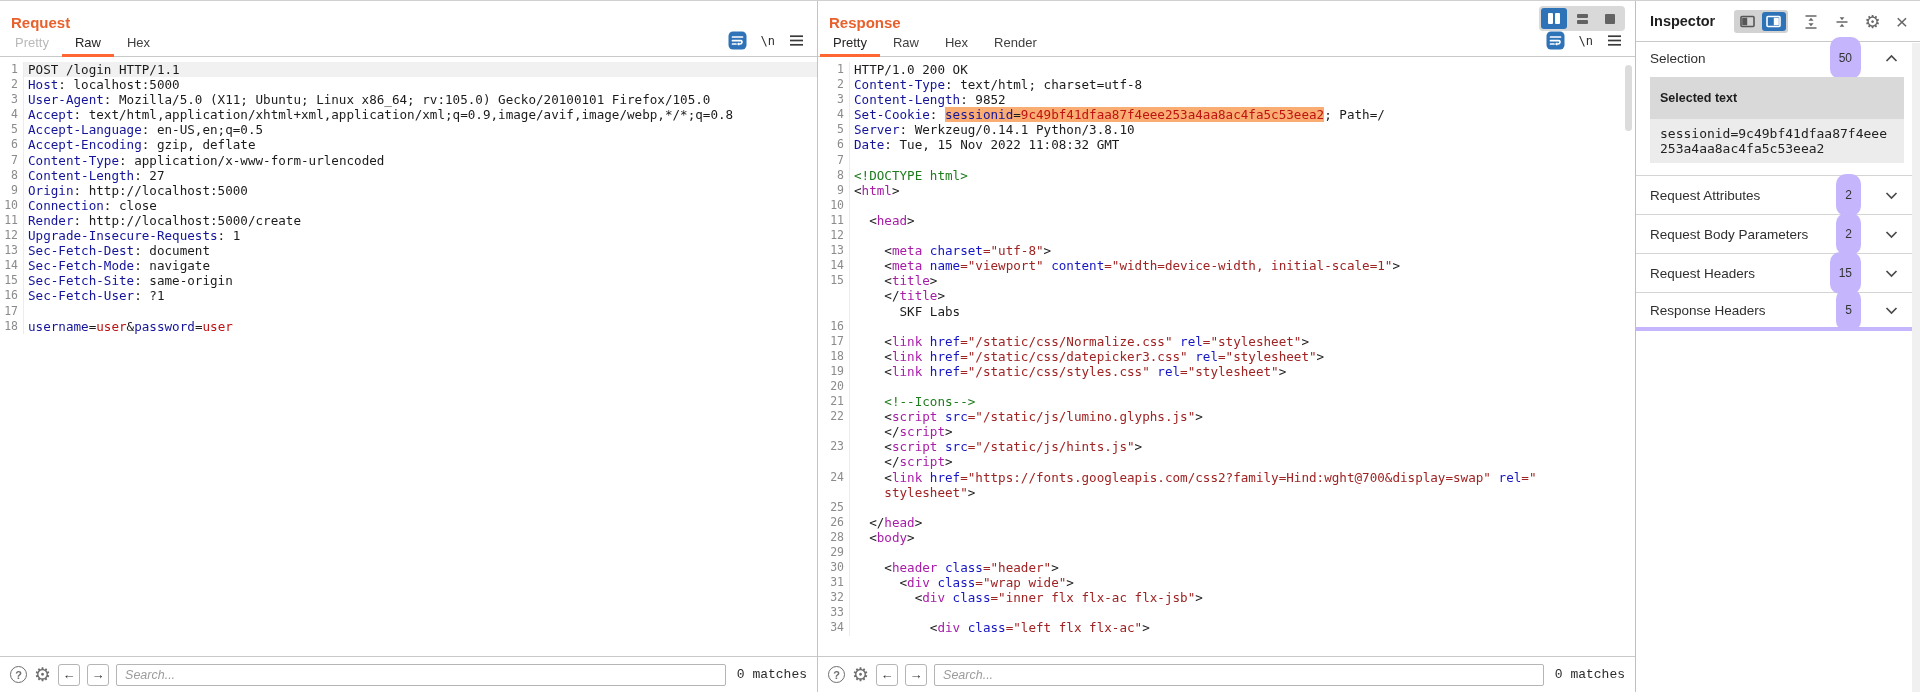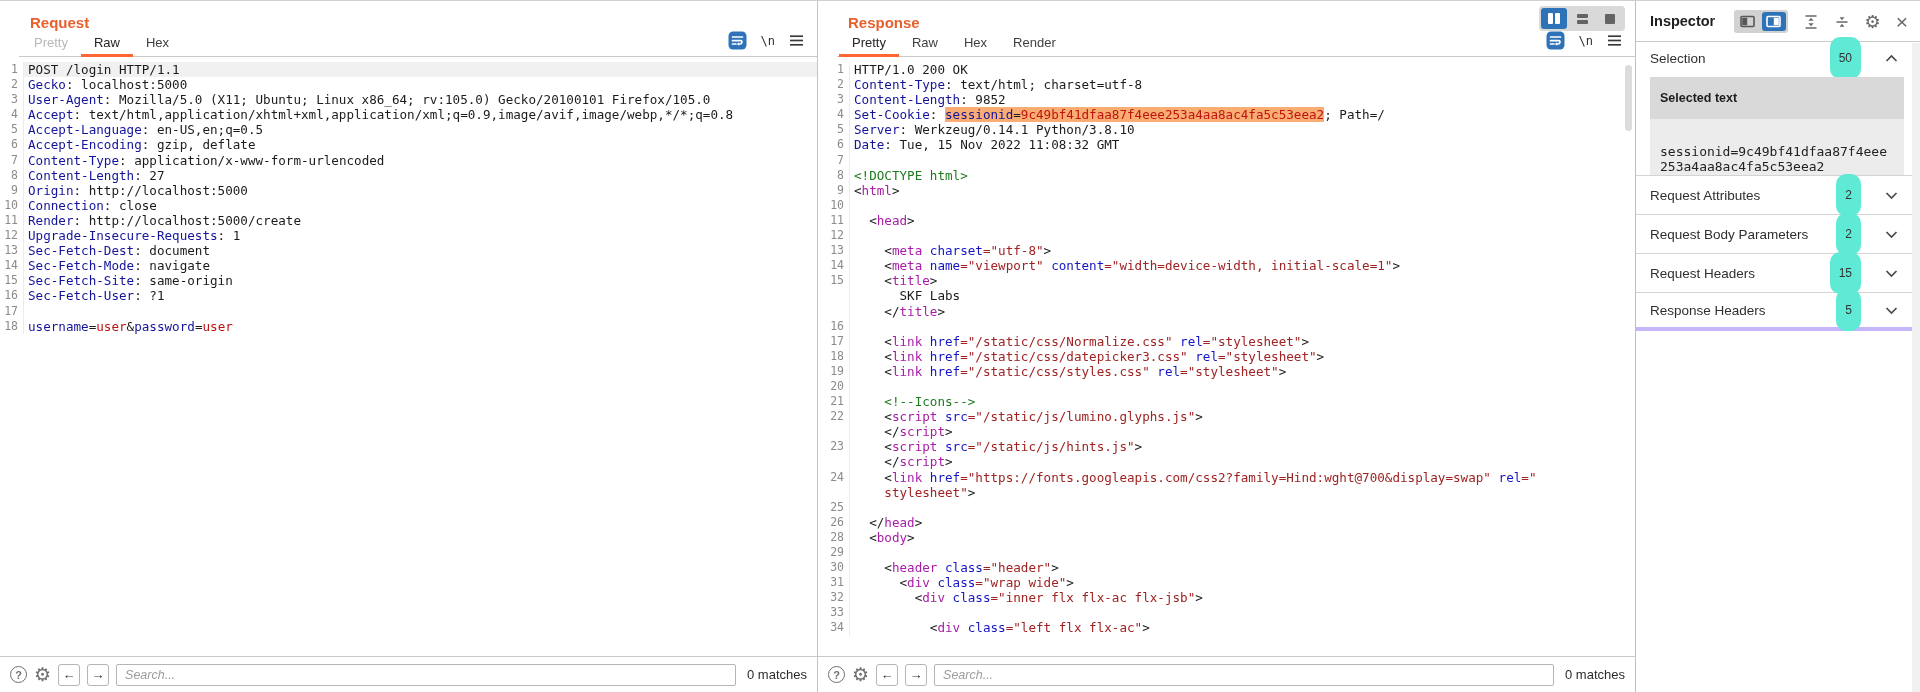--- a/index.html
+++ b/index.html
@@ -5,21 +5,21 @@
   * { box-sizing: border-box; }
   html,body { margin:0; padding:0; background:#fff; }
   body { width:1920px; height:692px; font-family:"Liberation Sans", sans-serif; }
   .app { position:relative; width:1920px; height:692px; background:#fff; border-top:1px solid #d0d0d0; overflow:hidden; }
 
   .panel { position:absolute; top:0; bottom:0; background:#fff; }
   #request-panel  { left:0;     width:818px; border-right:1px solid #c4c4c4; }
   #response-panel { left:818px; width:818px; border-right:1px solid #bfbfbf; }
   #inspector      { left:1636px; width:284px; }
 
-  .panel-header { position:absolute; top:0; left:0; right:0; height:56px; border-bottom:1px solid #c9c9c9; background:#fff;margin-left:19px; }
+  .panel-header { position:absolute; top:0; left:0; right:0; height:56px; border-bottom:1px solid #c9c9c9; background:#fff; }
   .panel-title  { position:absolute; top:13px; left:11px; font-size:15px; font-weight:bold; color:#e8612c; }
   .tabs { position:absolute; bottom:-1px; left:2px; display:flex; }
   .tab  { padding:3px 13px 4px; font-size:13px; color:#3f3f3f; border-bottom:3px solid transparent; }
   .tab.selected { color:#242424; border-bottom-color:#ff6633; }
   .tab.disabled { color:#b9b9b9; }
   .editor-icons { position:absolute; right:13px; bottom:6px; display:flex; align-items:center; gap:14px; }
   .nl-label { font-family:"DejaVu Sans Mono", monospace; font-size:12px; color:#2e2e2e; }
 
   .code { position:absolute; top:57px; bottom:36px; left:0; right:0; overflow:hidden; padding-top:4px; background:#fff; }
   .crow { display:flex; height:15.1px; line-height:15.2px; font-family:"DejaVu Sans Mono", monospace; font-size:12.6px; white-space:pre; }
@@ -43,21 +43,21 @@
   .footer { position:absolute; left:0; right:0; bottom:0; height:36px; border-top:1px solid #c9c9c9; background:#fff;
             display:flex; align-items:center; padding:0 10px; gap:7px; }
   .help-icon { width:17px; height:17px; border-radius:50%; border:1.5px solid #6e6e6e; color:#6e6e6e;
                display:flex; align-items:center; justify-content:center; font-size:11px; font-weight:bold; flex:0 0 auto; }
   .gear-glyph { font-size:19px; color:#6e6e6e; line-height:1; flex:0 0 auto; }
   .nav-btn { width:22px; height:22px; border:1px solid #b5b5b5; border-radius:3px; background:#fff; color:#333;
              display:flex; align-items:center; justify-content:center; font-size:13px; flex:0 0 auto; }
   .search-input { flex:1 1 auto; height:22px; border:1px solid #b5b5b5; border-radius:2px; padding:0 8px;
                   font-size:12.5px; font-family:"Liberation Sans", sans-serif; color:#333; min-width:50px; }
   .search-input::placeholder { color:#9c9c9c; font-style:italic; }
-  .matches { font-size:13px; color:#2c2c2c; white-space:nowrap; margin-left:4px; }
+  .matches { font-size:13px; color:#2c2c2c; white-space:nowrap; margin-left:4px;font-family:Liberation Mono, monospace; }
 
   .layout-toggle { position:absolute; top:5px; right:10px; display:flex; background:#d9d9d9; border-radius:4px; padding:2px; gap:2px; }
   .layout-btn { width:26px; height:21px; border-radius:3px; display:flex; align-items:center; justify-content:center; gap:2px; }
   .layout-btn.selected { background:#2e72b8; }
   .col-bar { width:5px; height:11px; background:#fff; border-radius:1px; }
   .row-bars { display:flex; flex-direction:column; gap:2px; }
   .row-bar { width:11px; height:4px; background:#636363; border-radius:1px; }
   .sq-bar  { width:10px; height:10px; background:#636363; border-radius:1px; }
 
   .resp-scroll-thumb { position:absolute; right:3px; top:7px; width:7px; height:66px; background:#dcdcdc; border-radius:4px; }
@@ -69,26 +69,26 @@
   .dock-toggle { display:flex; background:#d2d2d2; border-radius:3px; padding:2px; gap:2px; }
   .dock-btn { width:24px; height:19px; border-radius:3px; display:flex; align-items:center; justify-content:center; }
   .dock-btn.selected { background:#2e72b8; }
   .close-glyph { font-size:21px; color:#676767; line-height:1; }
   .insp-gear { font-size:18px; color:#676767; line-height:1; }
 
   .insp-scroll { position:absolute; right:0; top:42px; bottom:0; width:8px; background:#f0f0f0; }
 
   .sel-row { position:absolute; top:40px; left:0; right:8px; height:34px; display:flex; align-items:center; padding:0 14px; }
   .insp-label { flex:1 1 auto; font-size:13.5px; color:#2f2f2f; }
-  .pill { background:#5eead4; border-radius:10px; padding:14px 9px; font-size:12px; color:#333; margin-right:24px; min-width:14px; text-align:center; flex:0 0 auto; }
+  .pill { background:#c4b5fd; border-radius:10px; padding:14px 9px; font-size:12px; color:#333; margin-right:24px; min-width:14px; text-align:center; flex:0 0 auto; }
   .chev { flex:0 0 auto; }
 
   .sel-card { position:absolute; top:76px; left:14px; right:16px; }
   .sel-card-header { background:#d9d9d9; font-size:12.5px; font-weight:bold; color:#1d1d1d; padding:14px 10px; }
-  .sel-card-body { background:#ececec; padding:25px 10px; font-family:"DejaVu Sans Mono", monospace; font-size:13px;
+  .sel-card-body { background:#ececec; padding:7px 10px; font-family:"DejaVu Sans Mono", monospace; font-size:13px;
                    color:#222; line-height:15px; word-break:break-all; }
 
   .insp-sections { position:absolute; top:174px; left:0; right:8px; }
   .insp-row { height:39px; border-top:1px solid #d4d4d4; display:flex; align-items:center; padding:0 14px; background:#fff; }
   .insp-row:last-child { border-bottom:4px solid #c4b5fd; }
 
   svg { display:block; }
 </style>
 </head>
 <body>
@@ -122,21 +122,21 @@
                 <line x1="1" y1="2.2" x2="14" y2="2.2"></line>
                 <line x1="1" y1="6.5" x2="14" y2="6.5"></line>
                 <line x1="1" y1="10.8" x2="14" y2="10.8"></line>
               </g>
             </svg>
         </span>
       </div>
     </div>
     <div class="code" id="request-code">
         <div class="crow caret"><span class="gutter">1</span><span class="cline"><span class="sg-pl">POST /login HTTP/1.1</span></span></div>
-        <div class="crow"><span class="gutter">2</span><span class="cline"><span class="sg-hn">Gecko</span><span class="sg-pl">: localhost:5000</span></span></div>
+        <div class="crow"><span class="gutter">2</span><span class="cline"><span class="sg-hn">Host</span><span class="sg-pl">: localhost:5000</span></span></div>
         <div class="crow"><span class="gutter">3</span><span class="cline"><span class="sg-hn">User-Agent</span><span class="sg-pl">: Mozilla/5.0 (X11; Ubuntu; Linux x86_64; rv:105.0) Gecko/20100101 Firefox/105.0</span></span></div>
         <div class="crow"><span class="gutter">4</span><span class="cline"><span class="sg-hn">Accept</span><span class="sg-pl">: text/html,application/xhtml+xml,application/xml;q=0.9,image/avif,image/webp,*/*;q=0.8</span></span></div>
         <div class="crow"><span class="gutter">5</span><span class="cline"><span class="sg-hn">Accept-Language</span><span class="sg-pl">: en-US,en;q=0.5</span></span></div>
         <div class="crow"><span class="gutter">6</span><span class="cline"><span class="sg-hn">Accept-Encoding</span><span class="sg-pl">: gzip, deflate</span></span></div>
         <div class="crow"><span class="gutter">7</span><span class="cline"><span class="sg-hn">Content-Type</span><span class="sg-pl">: application/x-www-form-urlencoded</span></span></div>
         <div class="crow"><span class="gutter">8</span><span class="cline"><span class="sg-hn">Content-Length</span><span class="sg-pl">: 27</span></span></div>
         <div class="crow"><span class="gutter">9</span><span class="cline"><span class="sg-hn">Origin</span><span class="sg-pl">: http://localhost:5000</span></span></div>
         <div class="crow"><span class="gutter">10</span><span class="cline"><span class="sg-hn">Connection</span><span class="sg-pl">: close</span></span></div>
         <div class="crow"><span class="gutter">11</span><span class="cline"><span class="sg-hn">Render</span><span class="sg-pl">: http://localhost:5000/create</span></span></div>
         <div class="crow"><span class="gutter">12</span><span class="cline"><span class="sg-hn">Upgrade-Insecure-Requests</span><span class="sg-pl">: 1</span></span></div>
@@ -215,22 +215,22 @@
         <div class="crow"><span class="gutter">6</span><span class="cline"><span class="sg-hn">Date</span><span class="sg-pl">: Tue, 15 Nov 2022 11:08:32 GMT</span></span></div>
         <div class="crow"><span class="gutter">7</span><span class="cline"></span></div>
         <div class="crow"><span class="gutter">8</span><span class="cline"><span class="sg-doc">&lt;!DOCTYPE html&gt;</span></span></div>
         <div class="crow"><span class="gutter">9</span><span class="cline"><span class="sg-pl">&lt;</span><span class="sg-tag">html</span><span class="sg-pl">&gt;</span></span></div>
         <div class="crow"><span class="gutter">10</span><span class="cline"></span></div>
         <div class="crow"><span class="gutter">11</span><span class="cline"><span class="sg-pl">  &lt;</span><span class="sg-tag">head</span><span class="sg-pl">&gt;</span></span></div>
         <div class="crow"><span class="gutter">12</span><span class="cline"></span></div>
         <div class="crow"><span class="gutter">13</span><span class="cline"><span class="sg-pl">    &lt;</span><span class="sg-tag">meta</span><span class="sg-pl"> </span><span class="sg-attr">charset</span><span class="sg-avl">="utf-8"</span><span class="sg-pl">&gt;</span></span></div>
         <div class="crow"><span class="gutter">14</span><span class="cline"><span class="sg-pl">    &lt;</span><span class="sg-tag">meta</span><span class="sg-pl"> </span><span class="sg-attr">name</span><span class="sg-avl">="viewport"</span><span class="sg-pl"> </span><span class="sg-attr">content</span><span class="sg-avl">="width=device-width, initial-scale=1"</span><span class="sg-pl">&gt;</span></span></div>
         <div class="crow"><span class="gutter">15</span><span class="cline"><span class="sg-pl">    &lt;</span><span class="sg-tag">title</span><span class="sg-pl">&gt;</span></span></div>
+        <div class="crow"><span class="gutter"></span><span class="cline"><span class="sg-pl">    &lt;/</span><span class="sg-tag">title</span><span class="sg-pl">&gt;</span></span></div>
         <div class="crow"><span class="gutter"></span><span class="cline"><span class="sg-pl">      SKF Labs</span></span></div>
-        <div class="crow"><span class="gutter"></span><span class="cline"><span class="sg-pl">    &lt;/</span><span class="sg-tag">title</span><span class="sg-pl">&gt;</span></span></div>
         <div class="crow"><span class="gutter">16</span><span class="cline"></span></div>
         <div class="crow"><span class="gutter">17</span><span class="cline"><span class="sg-pl">    &lt;</span><span class="sg-tag">link</span><span class="sg-pl"> </span><span class="sg-attr">href</span><span class="sg-avl">="/static/css/Normalize.css"</span><span class="sg-pl"> </span><span class="sg-attr">rel</span><span class="sg-avl">="stylesheet"</span><span class="sg-pl">&gt;</span></span></div>
         <div class="crow"><span class="gutter">18</span><span class="cline"><span class="sg-pl">    &lt;</span><span class="sg-tag">link</span><span class="sg-pl"> </span><span class="sg-attr">href</span><span class="sg-avl">="/static/css/datepicker3.css"</span><span class="sg-pl"> </span><span class="sg-attr">rel</span><span class="sg-avl">="stylesheet"</span><span class="sg-pl">&gt;</span></span></div>
         <div class="crow"><span class="gutter">19</span><span class="cline"><span class="sg-pl">    &lt;</span><span class="sg-tag">link</span><span class="sg-pl"> </span><span class="sg-attr">href</span><span class="sg-avl">="/static/css/styles.css"</span><span class="sg-pl"> </span><span class="sg-attr">rel</span><span class="sg-avl">="stylesheet"</span><span class="sg-pl">&gt;</span></span></div>
         <div class="crow"><span class="gutter">20</span><span class="cline"></span></div>
         <div class="crow"><span class="gutter">21</span><span class="cline"><span class="sg-pl">    </span><span class="sg-cm">&lt;!--Icons--&gt;</span></span></div>
         <div class="crow"><span class="gutter">22</span><span class="cline"><span class="sg-pl">    &lt;</span><span class="sg-tag">script</span><span class="sg-pl"> </span><span class="sg-attr">src</span><span class="sg-avl">="/static/js/lumino.glyphs.js"</span><span class="sg-pl">&gt;</span></span></div>
         <div class="crow"><span class="gutter"></span><span class="cline"><span class="sg-pl">    &lt;/</span><span class="sg-tag">script</span><span class="sg-pl">&gt;</span></span></div>
         <div class="crow"><span class="gutter">23</span><span class="cline"><span class="sg-pl">    &lt;</span><span class="sg-tag">script</span><span class="sg-pl"> </span><span class="sg-attr">src</span><span class="sg-avl">="/static/js/hints.js"</span><span class="sg-pl">&gt;</span></span></div>
         <div class="crow"><span class="gutter"></span><span class="cline"><span class="sg-pl">    &lt;/</span><span class="sg-tag">script</span><span class="sg-pl">&gt;</span></span></div>

